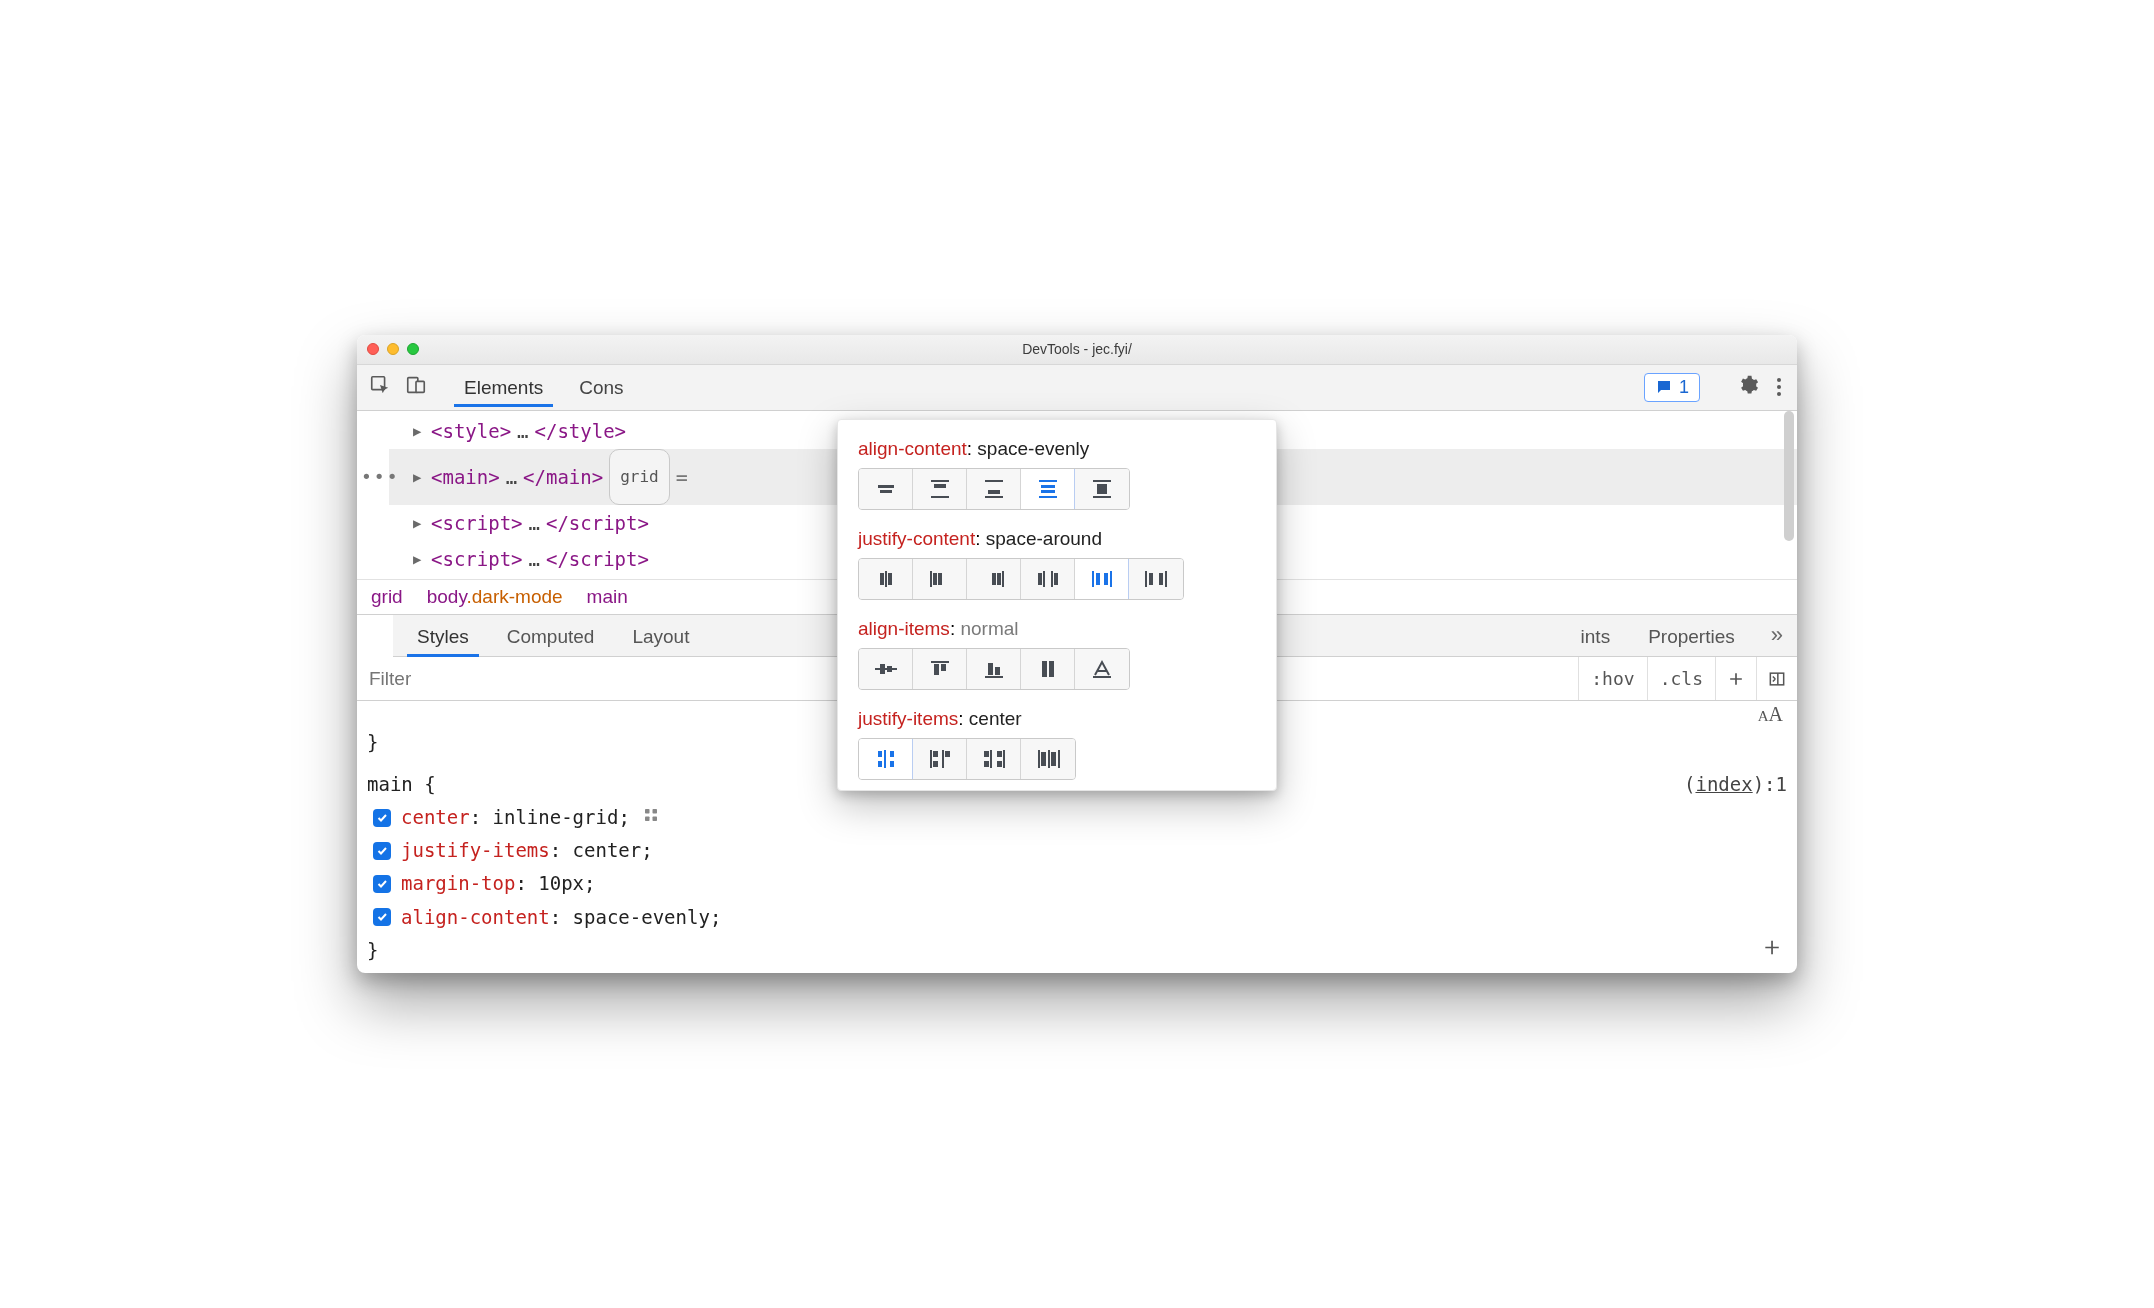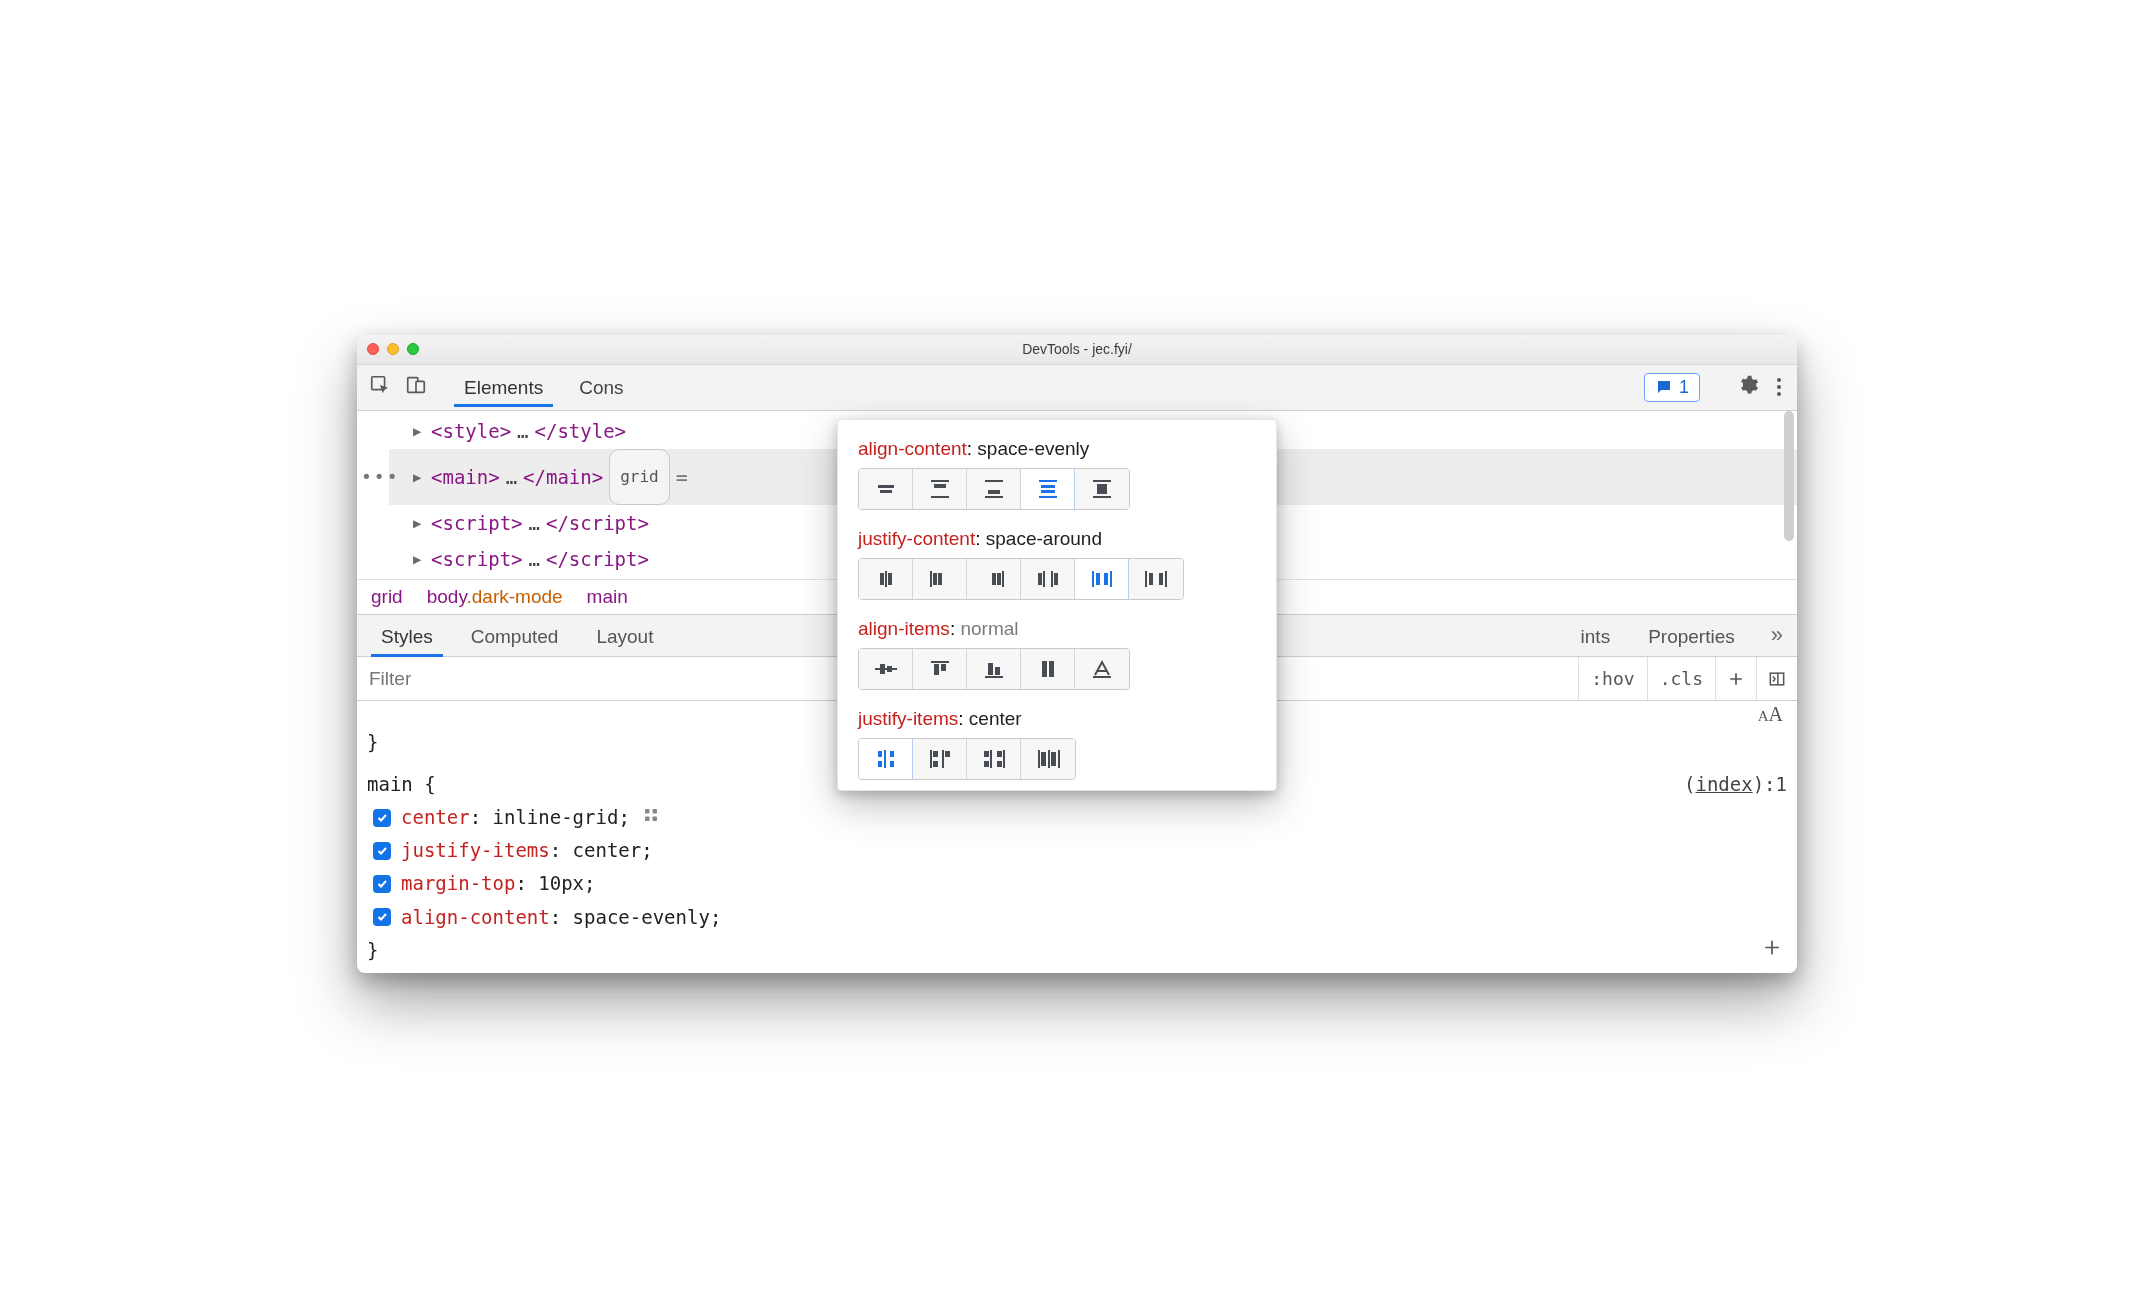--- a/index.html
+++ b/index.html
@@ -97,21 +97,21 @@
     display:flex; gap:24px; padding:6px 14px; font-size:19px;
     border-top:1px solid #e2e2e2; border-bottom:1px solid #d0d0d0; background:#fff;
   }
   .crumb { color:#8a1786; }
   .crumb .cls { color:#c75f00; }
 
   
   .panel-tabs {
     display:flex; align-items:flex-end; height:42px;
     background:#f3f3f3; border-bottom:1px solid #d0d0d0;
-    padding-left:8px; gap:6px;
+    padding-left:8px; gap:6px;margin-left:36px;
   }
   .ptab { padding:8px 16px; font-size:19px; color:#555; position:relative; }
   .ptab.active { color:#333; }
   .ptab.active::after { content:""; position:absolute; left:6px; right:6px; bottom:-1px; height:3px; background:#1a73e8; }
   .ptab.right { margin-left:auto; }
   .chevrons { color:#6a6a6a; font-size:22px; padding:8px 14px; }
 
   .filter-bar {
     display:flex; align-items:center; border-bottom:1px solid #d0d0d0;
     height:44px;

